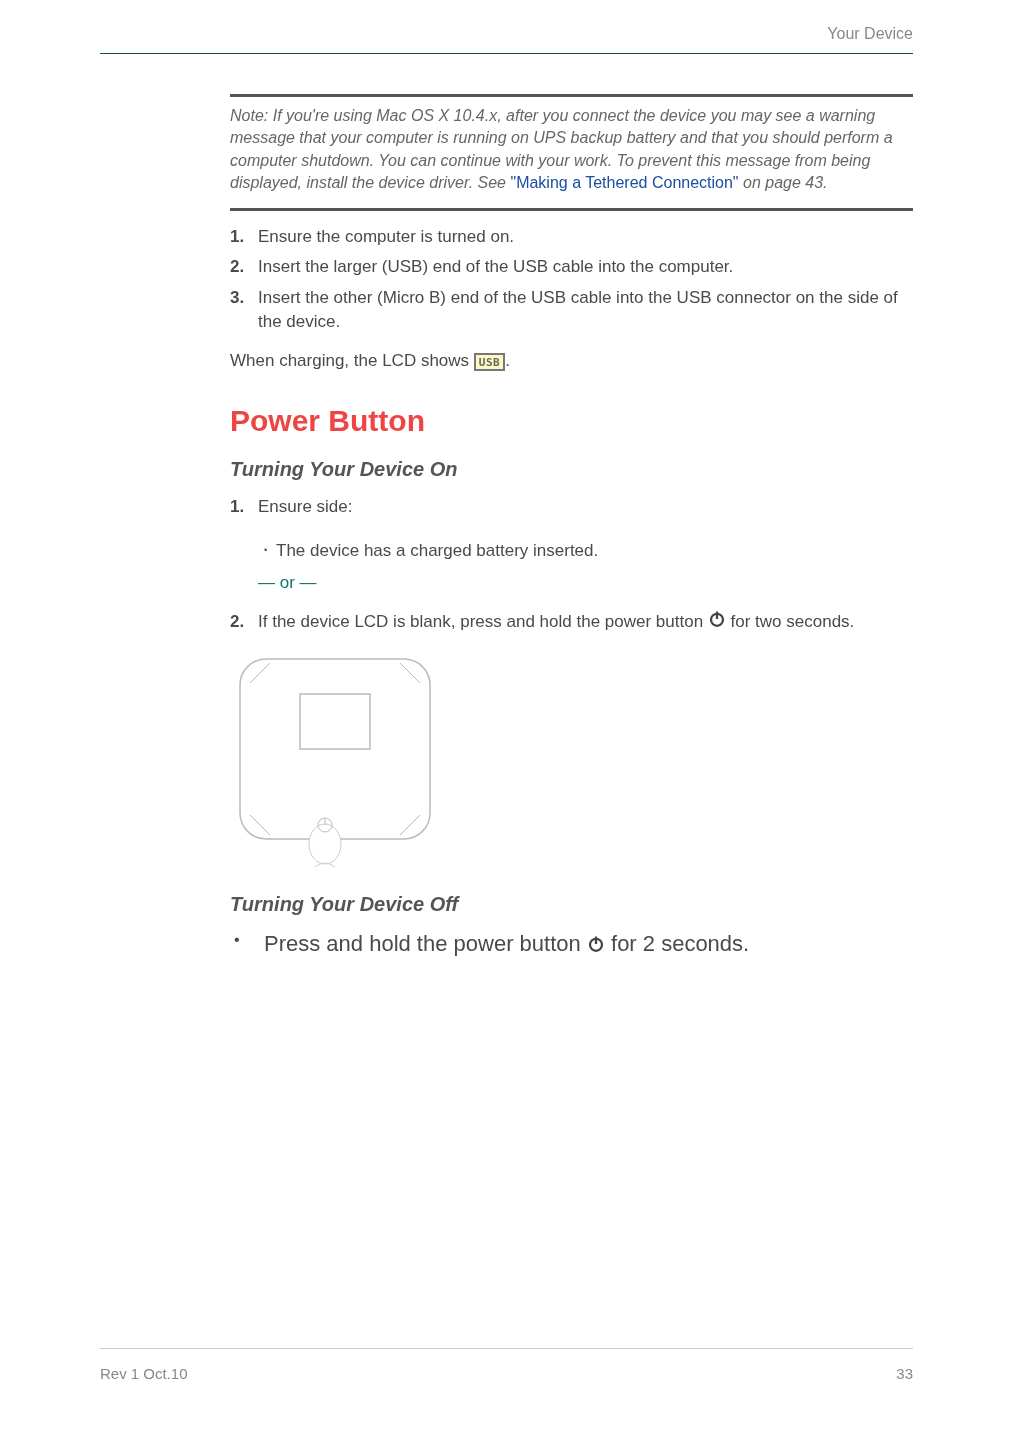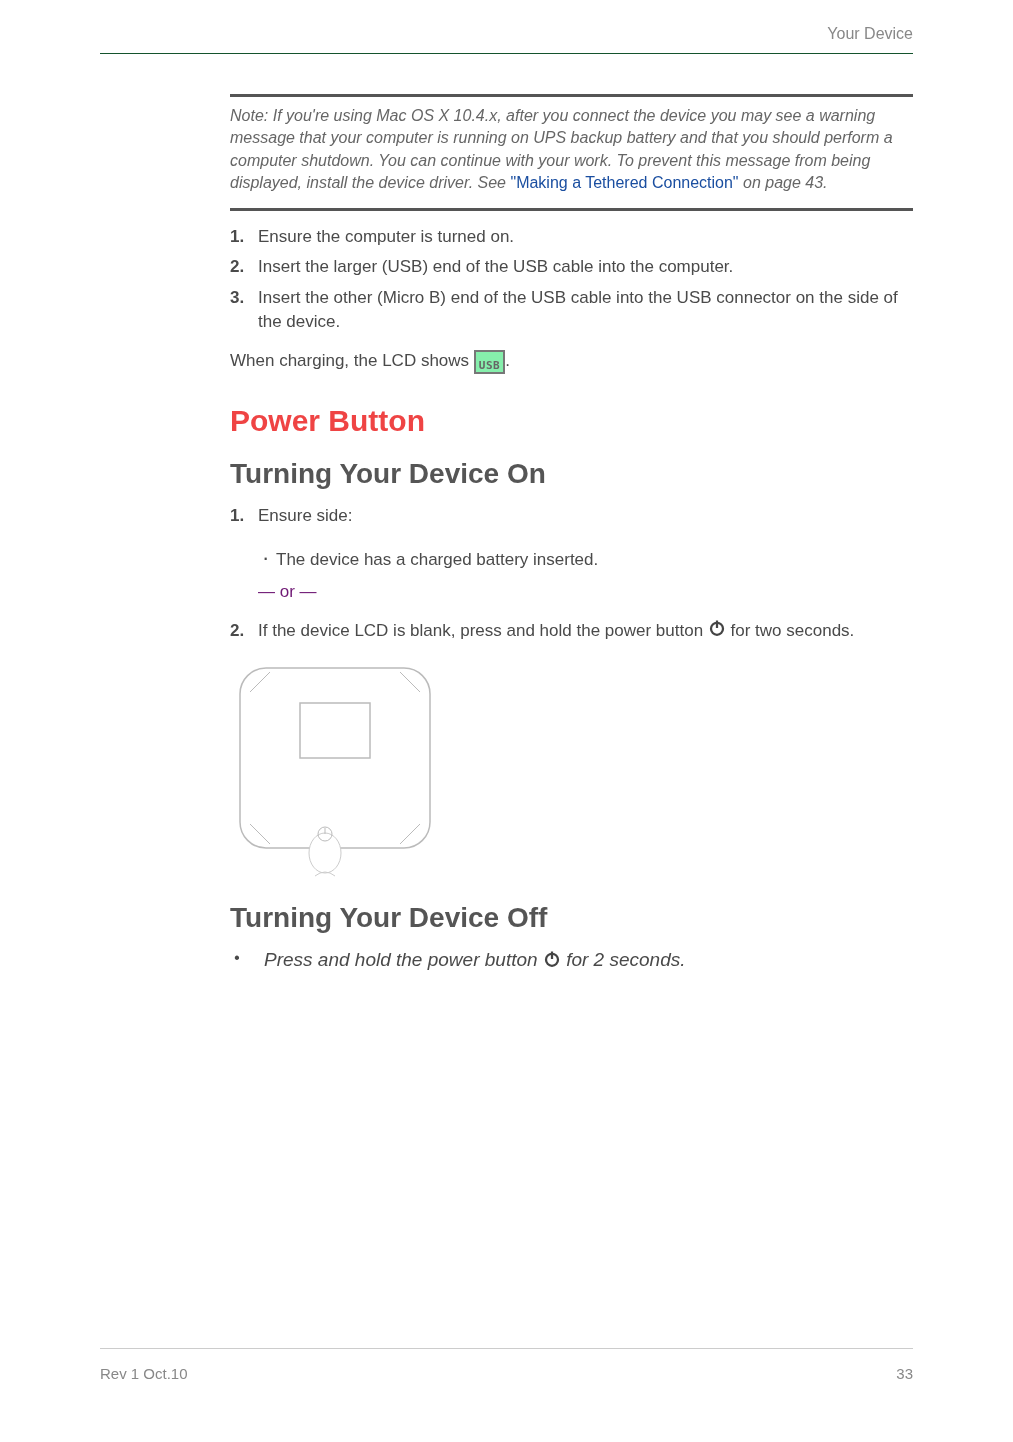--- a/index.html
+++ b/index.html
@@ -76,23 +76,23 @@
     color: #4a4a4a;
   }
   .usb-icon {
     display: inline-block;
     vertical-align: middle;
     border: 2px solid #777;
     font-size: 11px;
     font-weight: bold;
     font-family: monospace;
     color: #666;
-    padding: 8px 3px 1px 3px;
+    padding: 2px 3px 1px 3px;
     letter-spacing: 0.5px;
-    background: #86efac;
+    background: #fef9c3;
     line-height: 1;
   }
   .battery-icon {
     display: inline-flex;
     align-items: center;
     vertical-align: middle;
   }
   .battery-icon .body {
     width: 28px;
     height: 14px;
@@ -112,24 +112,25 @@
     background: #777;
     margin-left: 1px;
   }
   h2.section-title {
     font-size: 30px;
     font-weight: bold;
     color: #ef4444;
     margin: 30px 0 18px 0;
   }
   h3.subsection-title {
-    font-size: 28px;
+    font-size: 20px;
     font-weight: bold;
     color: #555;
     margin: 20px 0 10px 0;
+    font-style: italic;
   }
   .sub-bullets {
     list-style: none;
     padding: 0;
     margin: 20px 0 8px 0;
   }
   .sub-bullets > li {
     position: relative;
     padding-left: 18px;
     margin: 3px 0;
@@ -139,35 +140,34 @@
   .sub-bullets > li::before {
     content: "·";
     position: absolute;
     left: 4px;
     font-size: 22px;
     line-height: 0.9;
   }
   .or-line {
     font-size: 17px;
     margin: 2px 0 2px 0;
-    color: #701a75;
+    color: #0f766e;
   }
   .power-icon {
     display: inline-block;
     vertical-align: middle;
   }
   .device-figure {
     margin: 12px 0 18px 0;
   }
   .bullet-list {
     list-style: none;
     padding: 0;
     margin: 12px 0;
-    font-size: 19px;
-    font-style: italic;
+    font-size: 22px;
   }
   .bullet-list > li {
     position: relative;
     padding-left: 34px;
     line-height: 1.45;
   }
   .bullet-list > li::before {
     content: "•";
     position: absolute;
     left: 4px;

